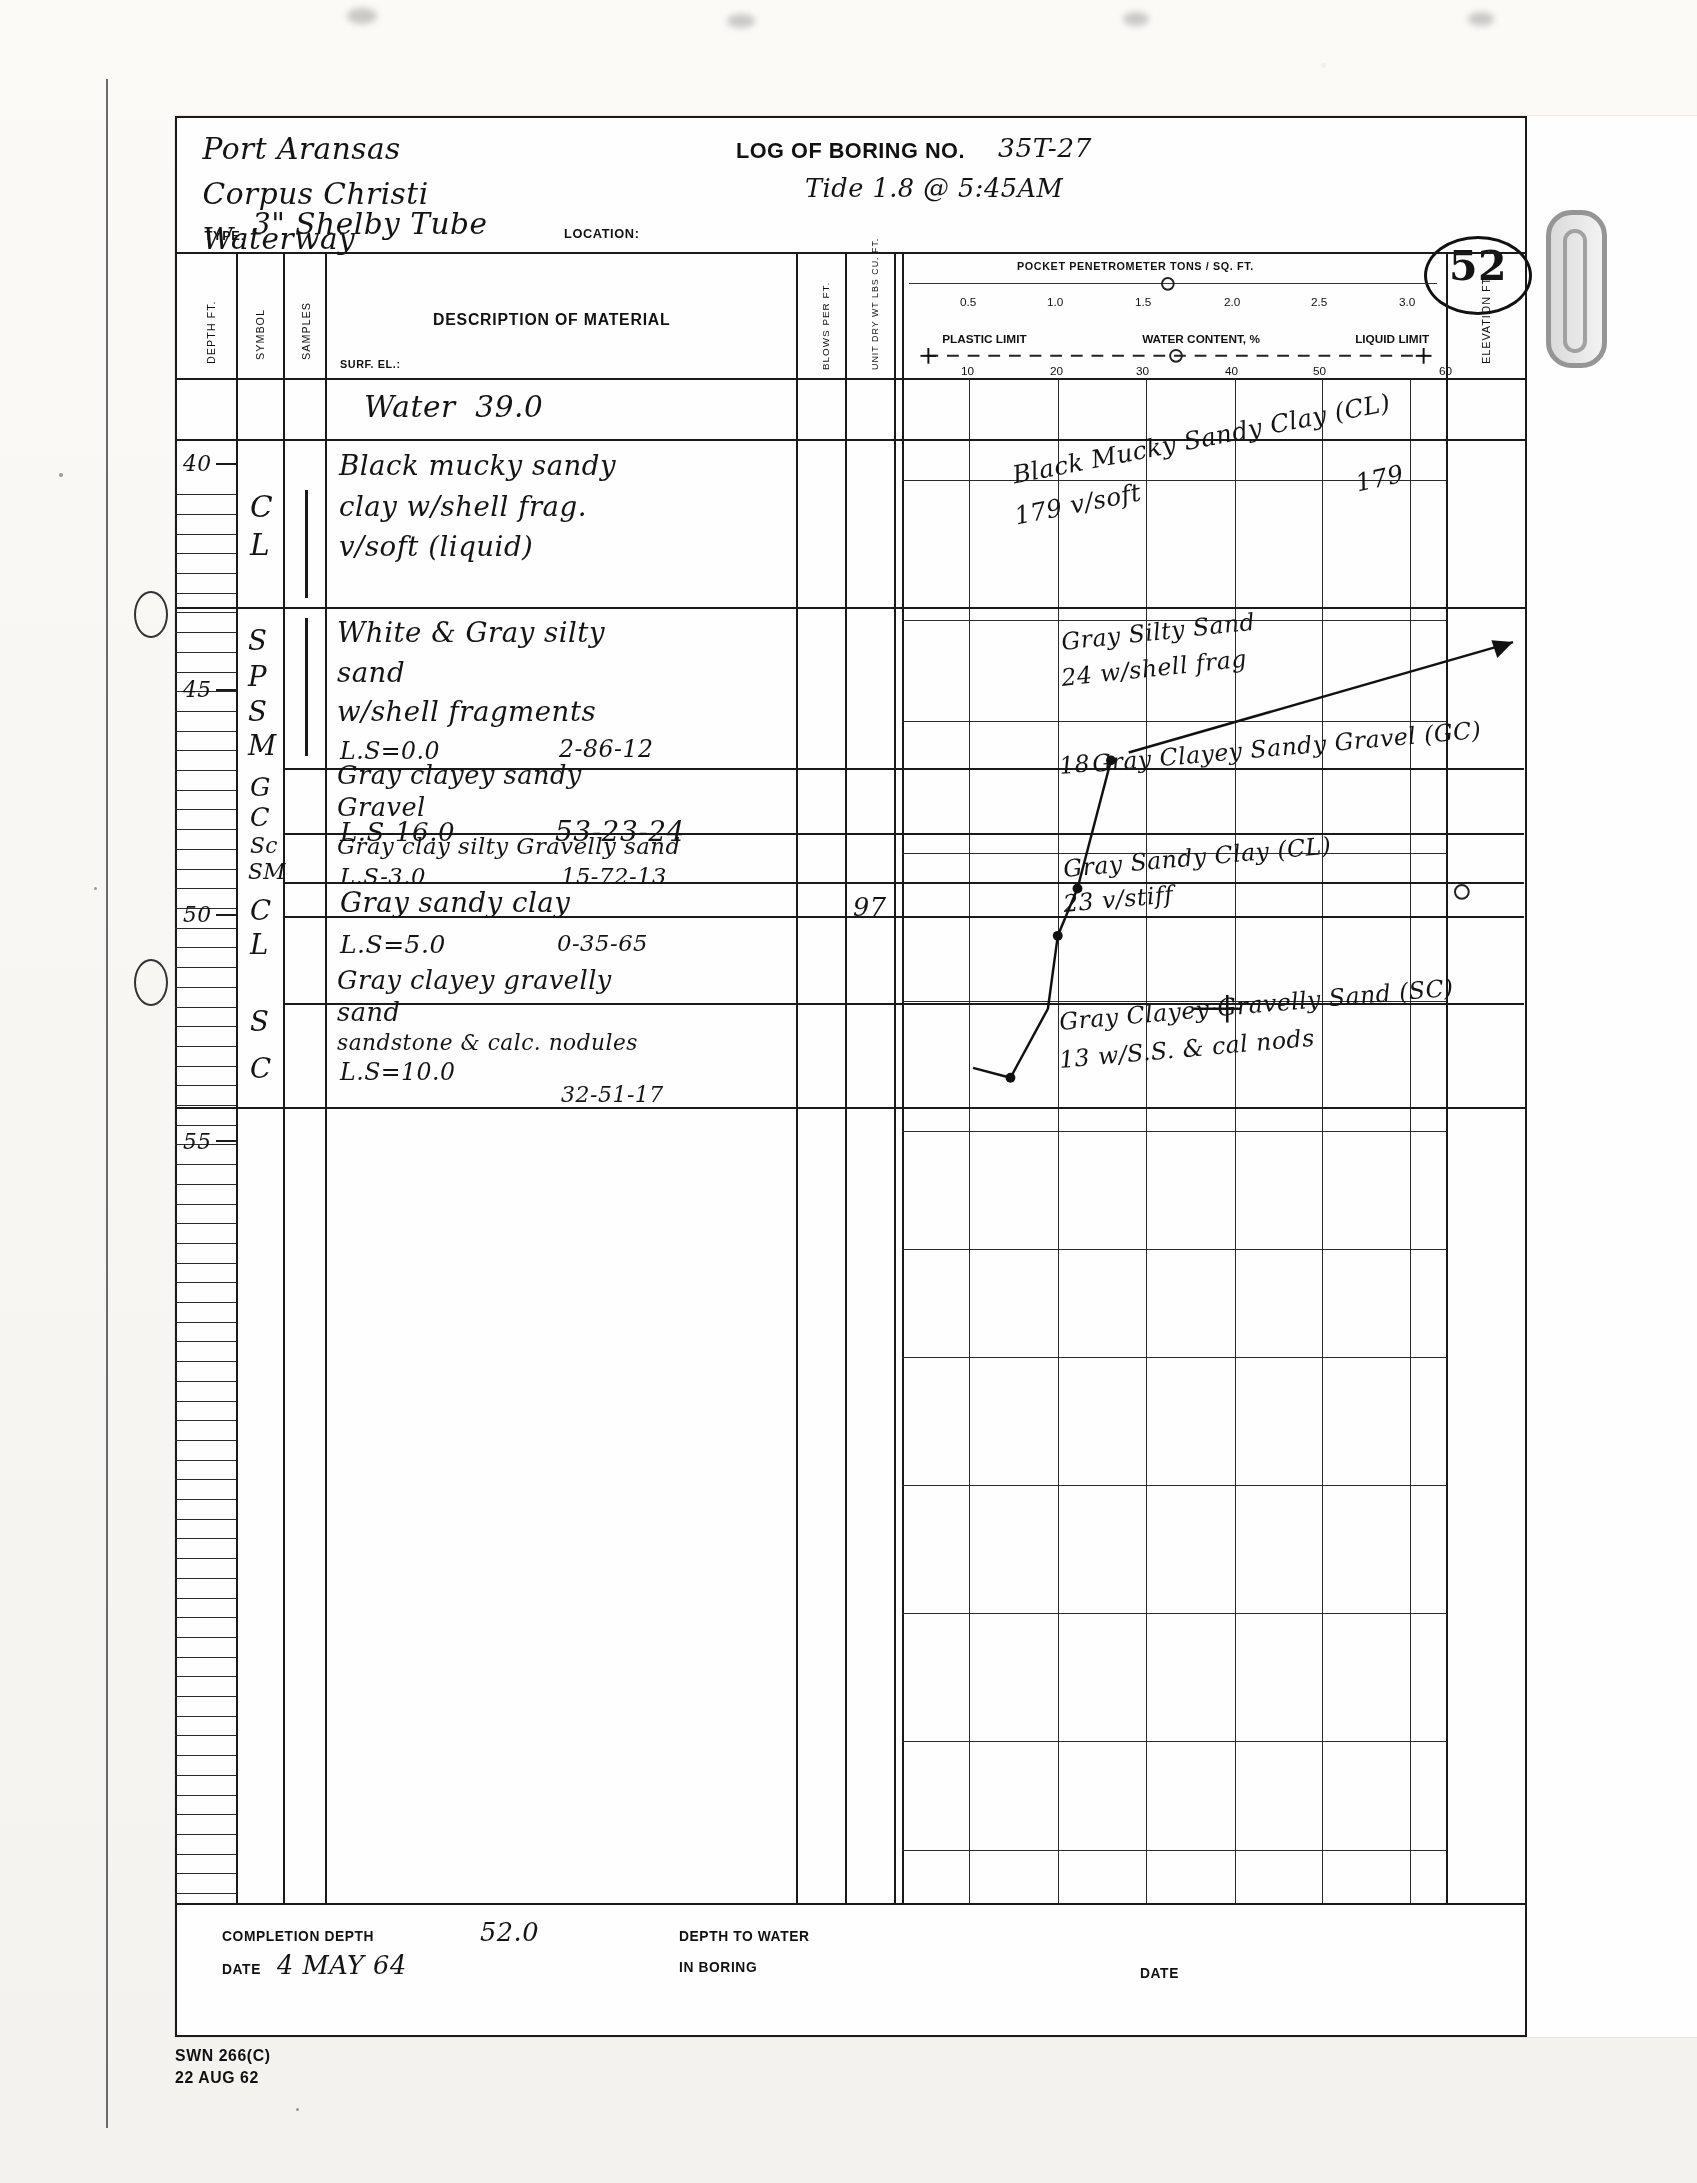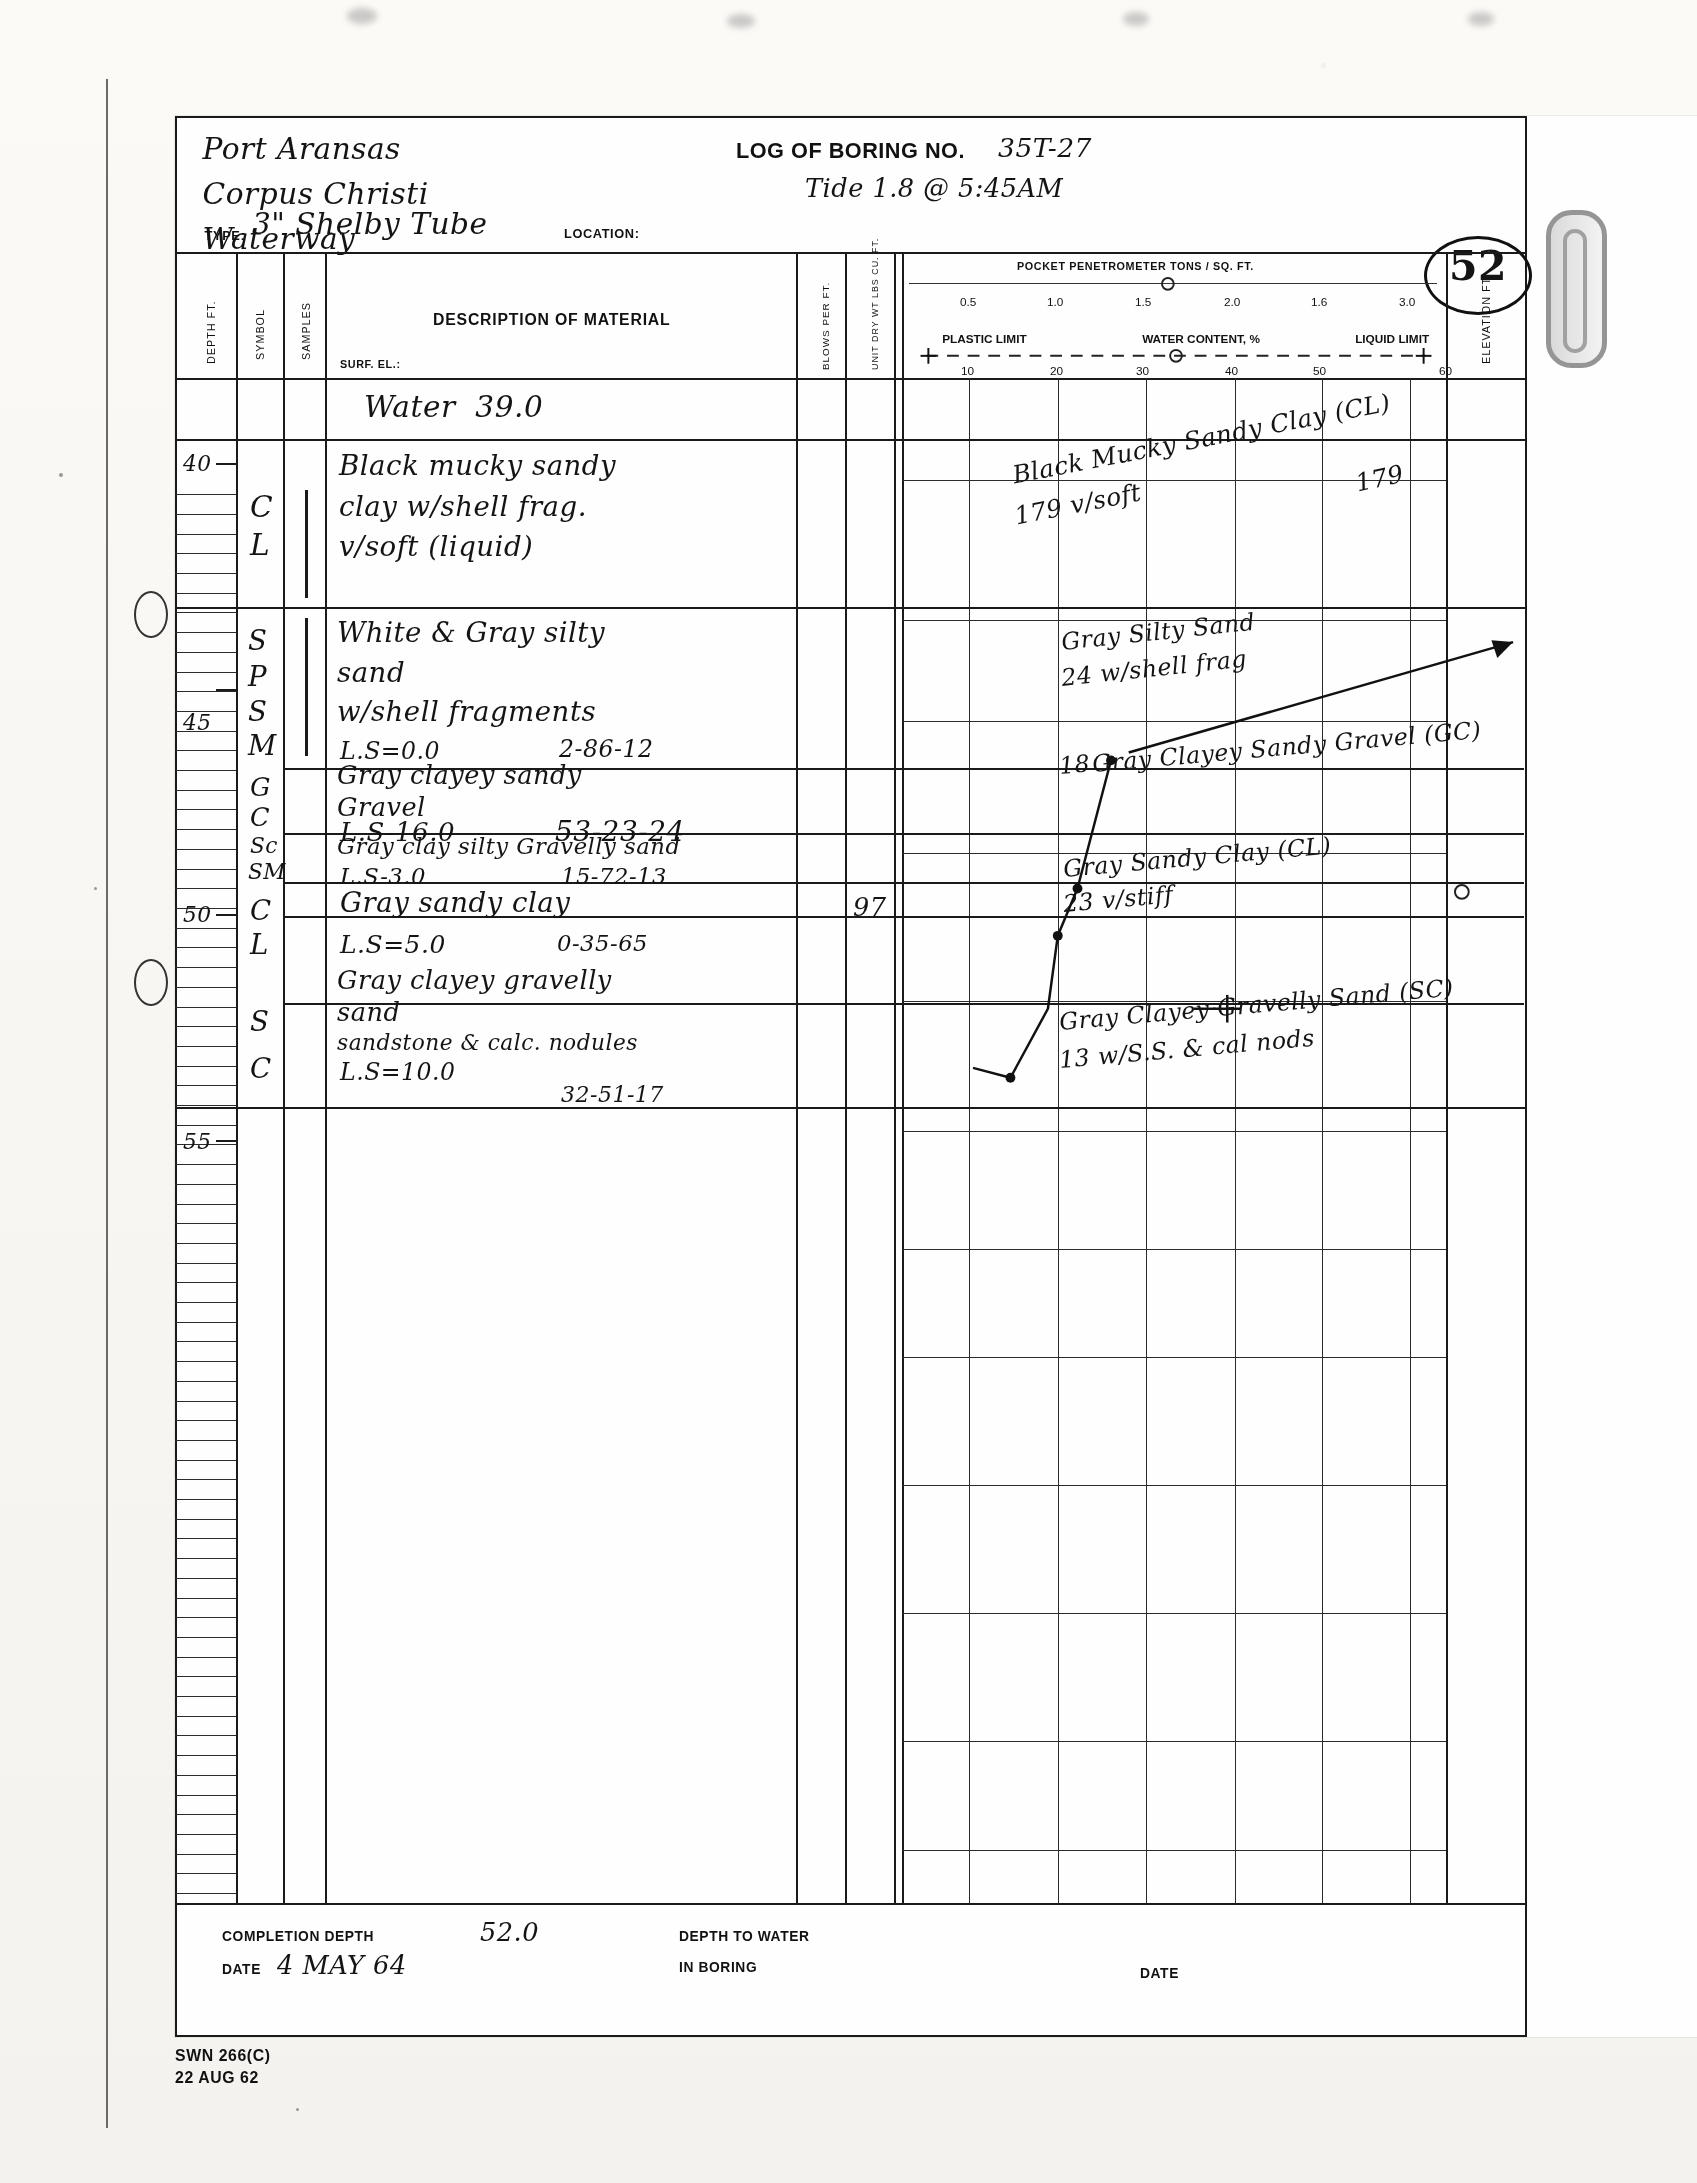--- a/index.html
+++ b/index.html
@@ -141,21 +141,21 @@
   <div class="abs print" style="left:842px;top:144px;font-size:10.8px;font-weight:bold;letter-spacing:0.6px;">POCKET PENETROMETER TONS / SQ. FT.</div>
   <div class="ln hl" style="left:734px;top:167px;width:528px;height:1px;background:#333;"></div>
   <svg class="abs" style="left:985px;top:160px;width:17.7px;height:17.7px;" viewBox="0 0 18 18" width="17.7" height="17.7">
     <circle cx="8" cy="8" r="6" fill="none" stroke="#222" stroke-width="2"></circle>
   </svg>
 
   <div class="abs print" style="left:785px;top:179px;font-size:11.8px;">0.5</div>
   <div class="abs print" style="left:872px;top:179px;font-size:11.8px;">1.0</div>
   <div class="abs print" style="left:960px;top:179px;font-size:11.8px;">1.5</div>
   <div class="abs print" style="left:1049px;top:179px;font-size:11.8px;">2.0</div>
-  <div class="abs print" style="left:1136px;top:179px;font-size:11.8px;">1.6</div>
+  <div class="abs print" style="left:1136px;top:179px;font-size:11.8px;">2.5</div>
   <div class="abs print" style="left:1224px;top:179px;font-size:11.8px;">3.0</div>
 
   <div class="abs print" style="left:754px;top:203px;font-size:11.8px;font-weight:bold;text-align:center;line-height:13.8px;">
     <span>PLASTIC LIMIT</span>
   </div>
   <div class="abs print" style="left:954px;top:203px;font-size:11.8px;font-weight:bold;text-align:center;line-height:13.8px;">
     <span>WATER CONTENT, %</span>
   </div>
   <div class="abs print" style="left:1167px;top:203px;font-size:11.8px;font-weight:bold;text-align:center;line-height:13.8px;">
     <span>LIQUID LIMIT</span>
@@ -264,21 +264,21 @@
   <div class="ln hl thin" style="left:0;top:1639px;width:61px;height:1px;"></div>
   <div class="ln hl thin" style="left:0;top:1659px;width:61px;height:1px;"></div>
   <div class="ln hl thin" style="left:0;top:1679px;width:61px;height:1px;"></div>
   <div class="ln hl thin" style="left:0;top:1698px;width:61px;height:1px;"></div>
   <div class="ln hl thin" style="left:0;top:1718px;width:61px;height:1px;"></div>
   <div class="ln hl thin" style="left:0;top:1738px;width:61px;height:1px;"></div>
   <div class="ln hl thin" style="left:0;top:1757px;width:61px;height:1px;"></div>
   <div class="ln hl thin" style="left:0;top:1777px;width:61px;height:1px;"></div>
 
   <div class="abs hand" style="left:7.9px;top:335px;font-size:21.7px;">40</div>
-  <div class="abs hand" style="left:7.9px;top:594px;font-size:21.7px;">45</div>
+  <div class="abs hand" style="left:7.9px;top:561px;font-size:21.7px;">45</div>
   <div class="abs hand" style="left:7.9px;top:786px;font-size:21.7px;">50</div>
   <div class="abs hand" style="left:7.9px;top:1013px;font-size:21.7px;text-align:right;">55</div>
   <div class="ln hl" style="left:41px;top:347px;width:19.7px;height:2px;"></div>
   <div class="ln hl" style="left:41px;top:573px;width:19.7px;height:2px;"></div>
   <div class="ln hl" style="left:41px;top:798px;width:19.7px;height:2px;"></div>
   <div class="ln hl" style="left:41px;top:1024px;width:19.7px;height:2px;"></div>
 
   <div class="ln hl" style="left:0;top:323px;width:1352px;"></div>
   <div class="ln hl" style="left:0;top:491px;width:1352px;"></div>
   <div class="ln hl" style="left:108px;top:652px;width:1241px;"></div>

